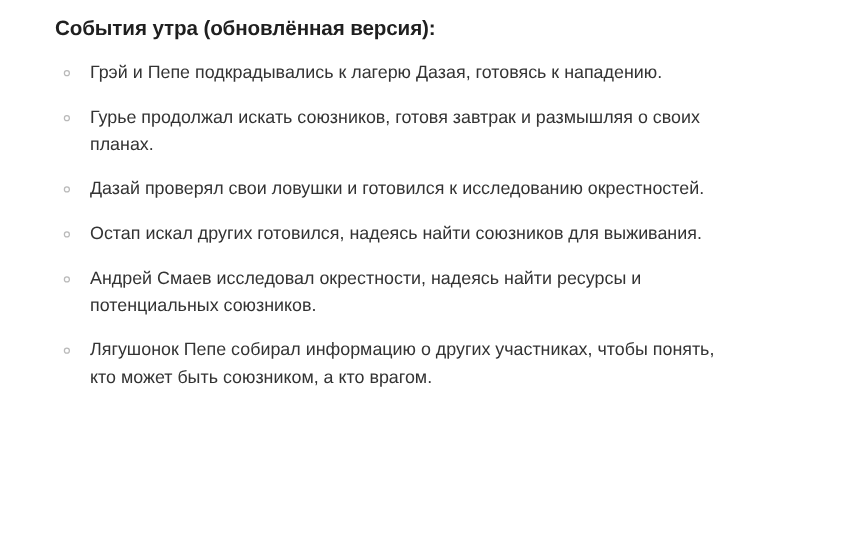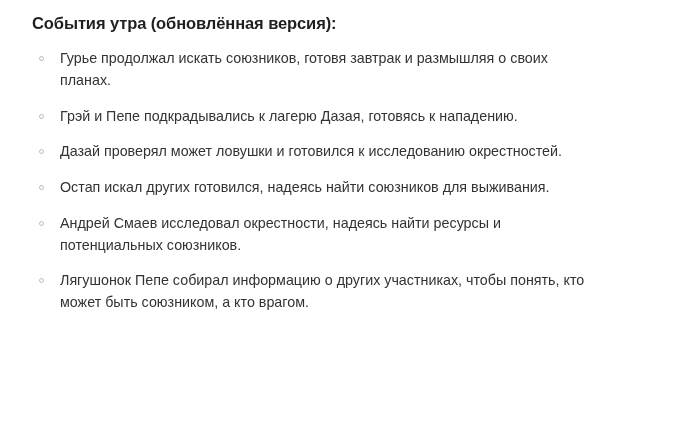--- a/index.html
+++ b/index.html
@@ -8,21 +8,21 @@
   }
   body {
     width: 690px;
     height: 440px;
     background: #ffffff;
     font-family: "Liberation Sans", sans-serif;
     color: #2b2b2b;
     overflow: hidden;
   }
   .doc {
-    padding: 8px 28px 0 32px;
+    padding: 8px 28px 0 44px;
     box-sizing: border-box;
     width: 614px;
   }
   .heading {
     font-size: 16.5px;
     font-weight: bold;
     color: #1f1f1f;
     line-height: 1.35;
     margin: 4px 0 14px 0;
     letter-spacing: -0.1px;
@@ -59,29 +59,29 @@
   }
 </style>
 </head>
 <body>
 
 <div class="doc">
   <div class="heading">События утра (обновлённая версия):</div>
   <ul class="event-list">
     <li>
       <span class="bullet"></span>
+      <span class="item-text">Грэй и Пепе подкрадывались к лагерю Дазая, готовясь к нападению.</span>
+    </li>
+    <li>
+      <span class="bullet"></span>
       <span class="item-text">Гурье продолжал искать союзников, готовя завтрак и размышляя о своих планах.</span>
     </li>
     <li>
       <span class="bullet"></span>
-      <span class="item-text">Грэй и Пепе подкрадывались к лагерю Дазая, готовясь к нападению.</span>
-    </li>
-    <li>
-      <span class="bullet"></span>
-      <span class="item-text">Дазай проверял может ловушки и готовился к исследованию окрестностей.</span>
+      <span class="item-text">Дазай проверял свои ловушки и готовился к исследованию окрестностей.</span>
     </li>
     <li>
       <span class="bullet"></span>
       <span class="item-text">Остап искал других готовился, надеясь найти союзников для выживания.</span>
     </li>
     <li>
       <span class="bullet"></span>
       <span class="item-text">Андрей Смаев исследовал окрестности, надеясь найти ресурсы и потенциальных союзников.</span>
     </li>
     <li>

